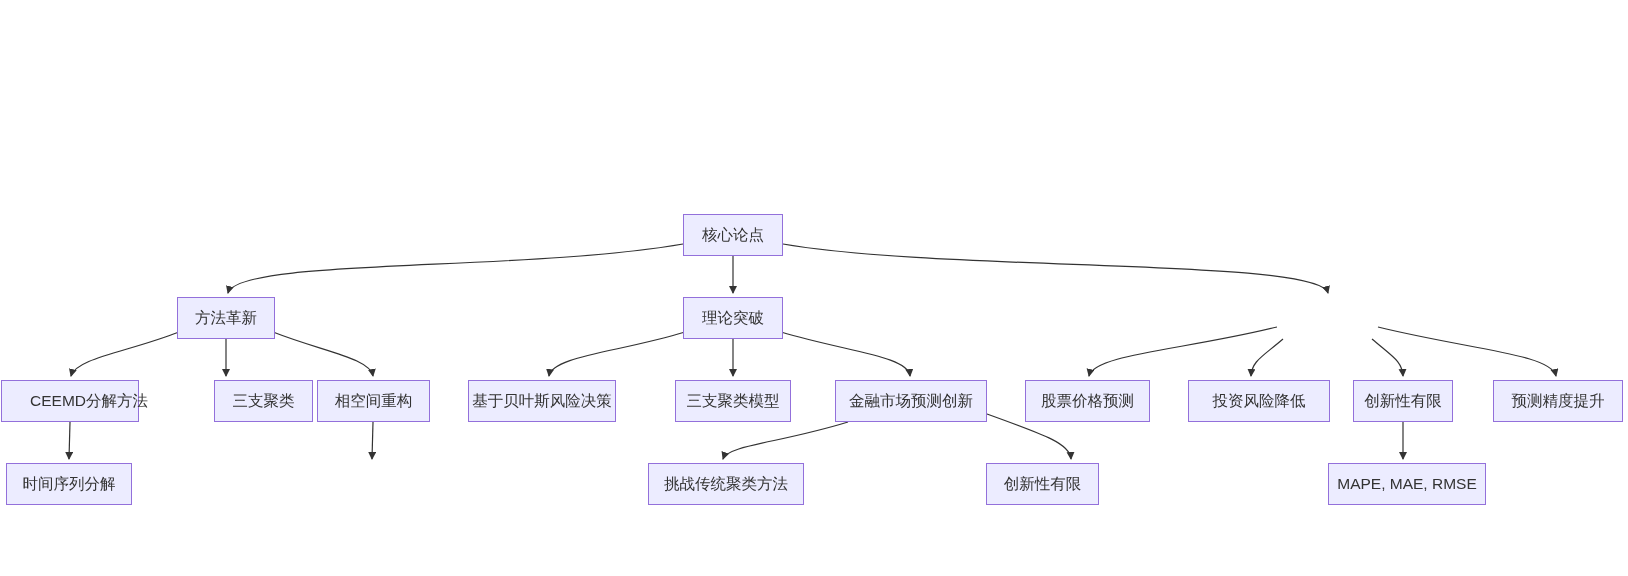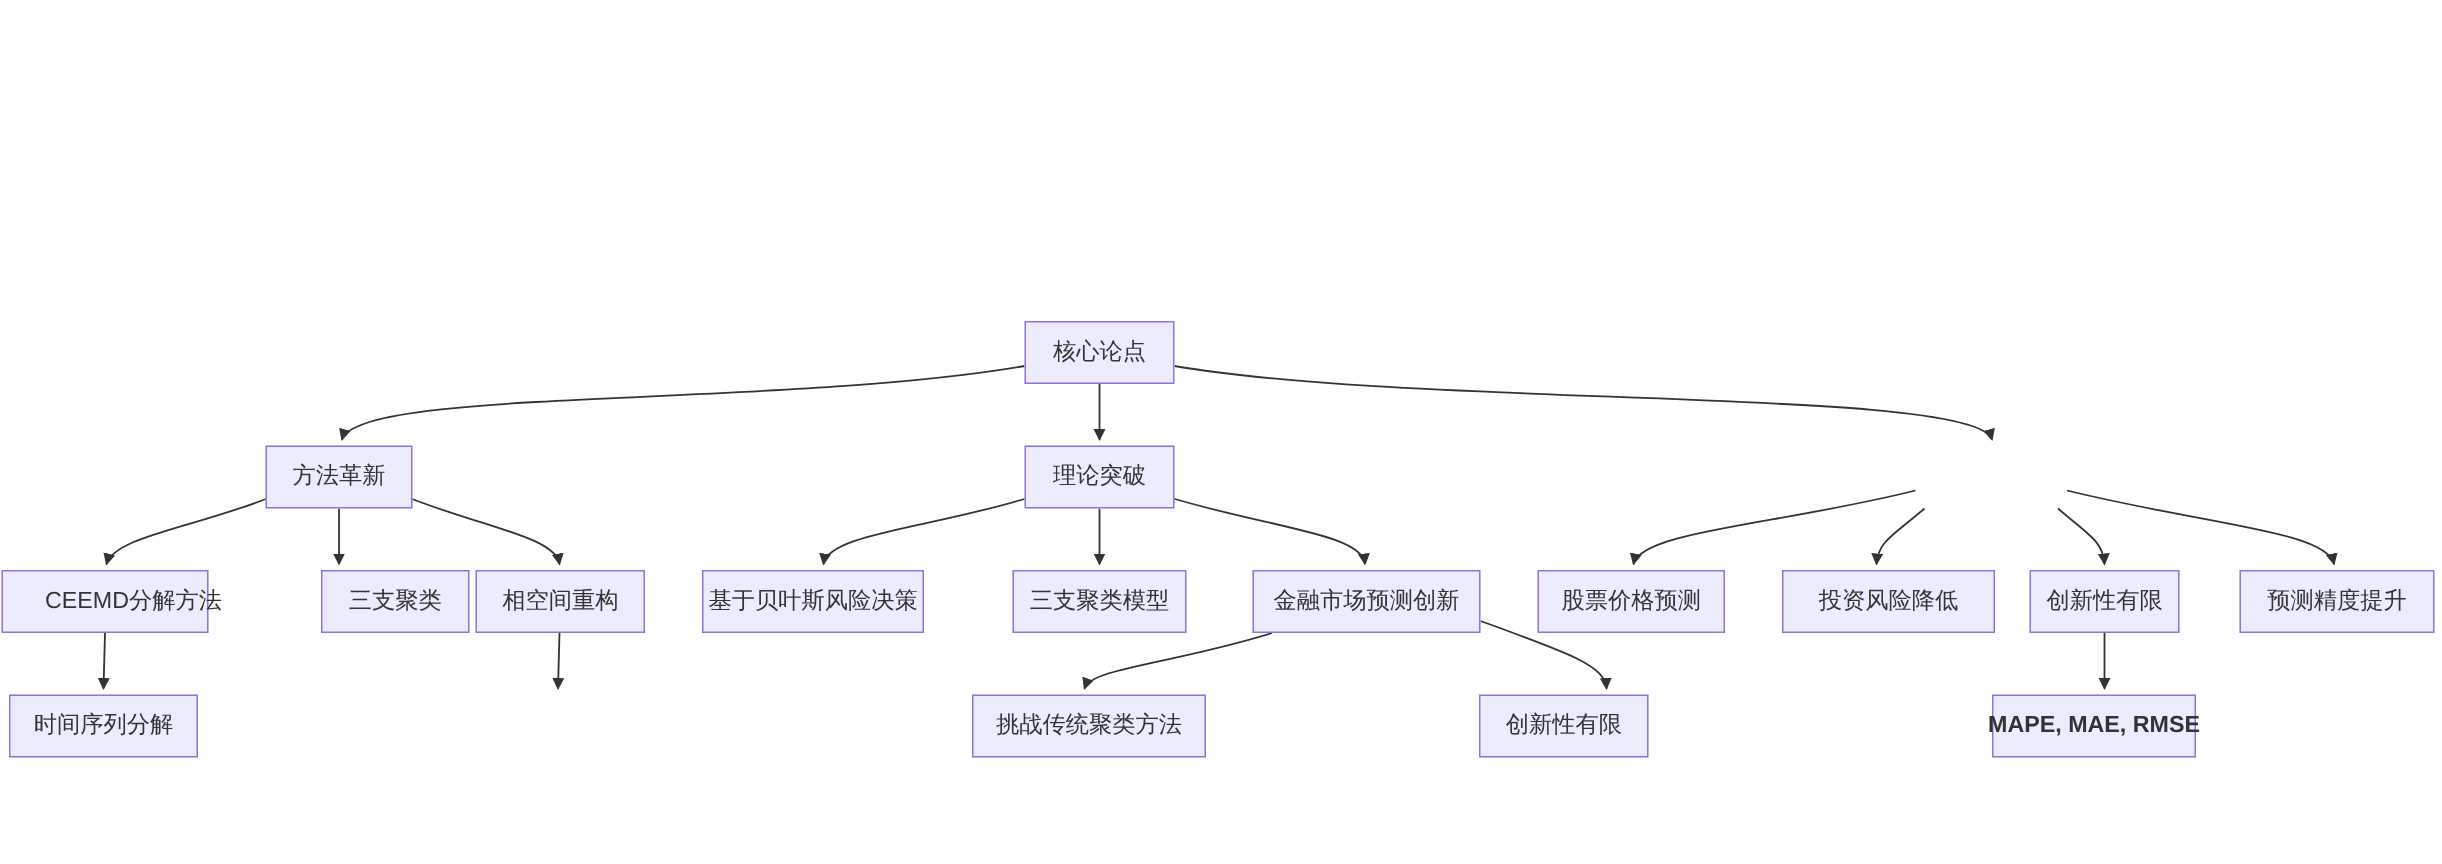--- a/index.html
+++ b/index.html
@@ -94,15 +94,15 @@
   <div class="node" style="left:675px; top:380px; width:116px;">三支聚类模型</div>
   <div class="node" style="left:835px; top:380px; width:152px;">金融市场预测创新</div>
   <div class="node" style="left:1025px; top:380px; width:125px;">股票价格预测</div>
   <div class="node" style="left:1188px; top:380px; width:142px;">投资风险降低</div>
   <div class="node" style="left:1353px; top:380px; width:100px;">创新性有限</div>
   <div class="node" style="left:1493px; top:380px; width:130px;">预测精度提升</div>
 
   <div class="node" style="left:6px; top:463px; width:126px;">时间序列分解</div>
   <div class="node" style="left:648px; top:463px; width:156px;">挑战传统聚类方法</div>
   <div class="node" style="left:986px; top:463px; width:113px;">创新性有限</div>
-  <div class="node" style="left:1328px; top:463px; width:136px;font-weight:bold;">MAPE, MAE, RMSE</div>
+  <div class="node" style="left:1328px; top:463px; width:158px;">MAPE, MAE, RMSE</div>
 
 </div>
 
 </body></html>

